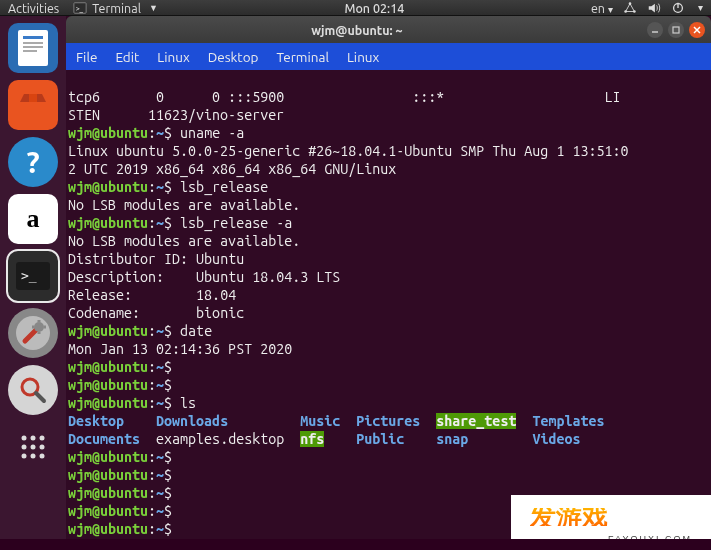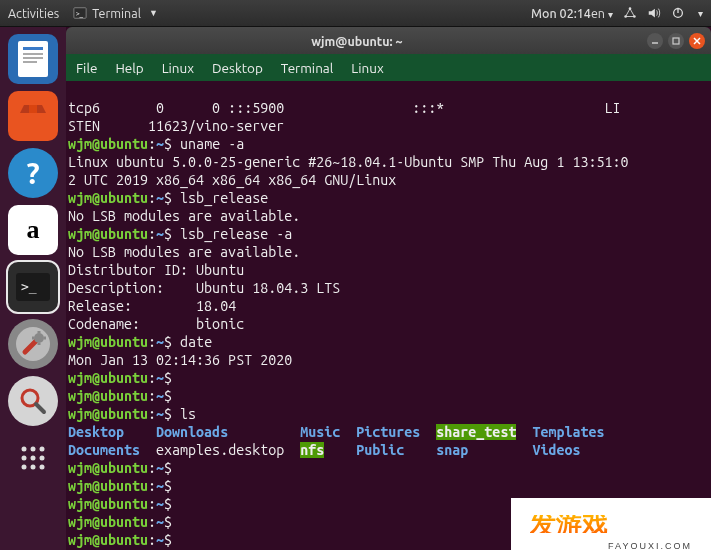--- a/index.html
+++ b/index.html
@@ -5,31 +5,31 @@
 * { margin: 0; padding: 0; box-sizing: border-box; }
 body {
   font-family: Ubuntu, "Noto Sans", sans-serif;
   background: #2c001e;
   width: 711px;
   height: 550px;
   overflow: hidden;
   font-size: 13px;
 }
 .topbar {
-  height: 27px;
+  height: 16px;
   background: linear-gradient(#3d3d3d, #2c2c2c);
   color: #ddd;
   display: flex;
   align-items: center;
   padding: 0 8px;
   border-bottom: 1px solid #111;
   font-size: 12.5px;
 }
 .topbar .left { display: flex; align-items: center; gap: 14px; }
-.topbar .center { flex: 1; text-align: right; font-weight: 500; }
+.topbar .center { flex: 1; text-align: center; font-weight: 500; }
 .topbar .right { display: flex; align-items: center; gap: 10px; }
 .topbar .app { display: flex; align-items: center; gap: 5px; }
 .icon { display: inline-flex; width: 14px; height: 14px; }
 .icon svg { width: 100%; height: 100%; }
 .desktop {
   display: flex;
   height: 523px;
 }
 .launcher {
   width: 66px;
@@ -77,21 +77,21 @@
 .win-btn {
   width: 16px; height: 16px; border-radius: 50%;
   margin-left: 5px; display: inline-flex; align-items: center; justify-content: center;
 }
 .btn-min { background: #555; }
 .btn-max { background: #555; }
 .btn-close { background: #e95420; }
 .win-btn svg { width: 8px; height: 8px; }
 .menubar {
   height: 27px;
-  background: #14532d;
+  background: #1d4ed8;
   display: flex;
   align-items: center;
   gap: 18px;
   padding: 0 10px;
   color: #ececec;
   font-size: 13.5px;
 }
 .terminal {
   flex: 1;
   background: #300a24;
@@ -109,21 +109,21 @@
 .txt { color: #eee; }
 .dir { color: #6aa8e6; font-weight: bold; }
 .hi { background: #4e9a06; color: #eee; font-weight: bold; }
 .cursor {
   display: inline-block; width: 8px; height: 14px;
   background: #eee; vertical-align: text-bottom;
 }
 .watermark {
   position: absolute;
   bottom: 0; right: 0;
-  width: 200px; height: 52px;
+  width: 200px; height: 44px;
   background: #fff;
   display: flex; align-items: center; justify-content: center;
   font-family: sans-serif;
 }
 .watermark .big {
   font-size: 26px; font-weight: bold;
   background: linear-gradient(#ffb300, #ff6a00);
   -webkit-background-clip: text; background-clip: text;
   color: transparent;
 }
@@ -252,21 +252,21 @@
       </span>
       <span class="win-btn btn-close">
         <svg viewBox="0 0 8 8">
             <line x1="1" y1="1" x2="7" y2="7" stroke="#fff" stroke-width="1.5"></line>
             <line x1="7" y1="1" x2="1" y2="7" stroke="#fff" stroke-width="1.5"></line>
           </svg>
       </span>
     </div>
     <div class="menubar">
       <span>File</span>
-      <span>Help</span>
+      <span>Edit</span>
       <span>Linux</span>
       <span>Desktop</span>
       <span>Terminal</span>
       <span>Linux</span>
     </div>
     <div class="terminal"><span class="txt">tcp6       0      0 :::5900                :::*                    LI</span>
 <span class="txt">STEN      11623/vino-server</span>
 <span class="pu">wjm@ubuntu</span><span class="txt">:</span><span class="pp">~</span><span class="txt">$ </span><span class="txt">uname -a</span>
 <span class="txt">Linux ubuntu 5.0.0-25-generic #26~18.04.1-Ubuntu SMP Thu Aug 1 13:51:0</span>
 <span class="txt">2 UTC 2019 x86_64 x86_64 x86_64 GNU/Linux</span>

